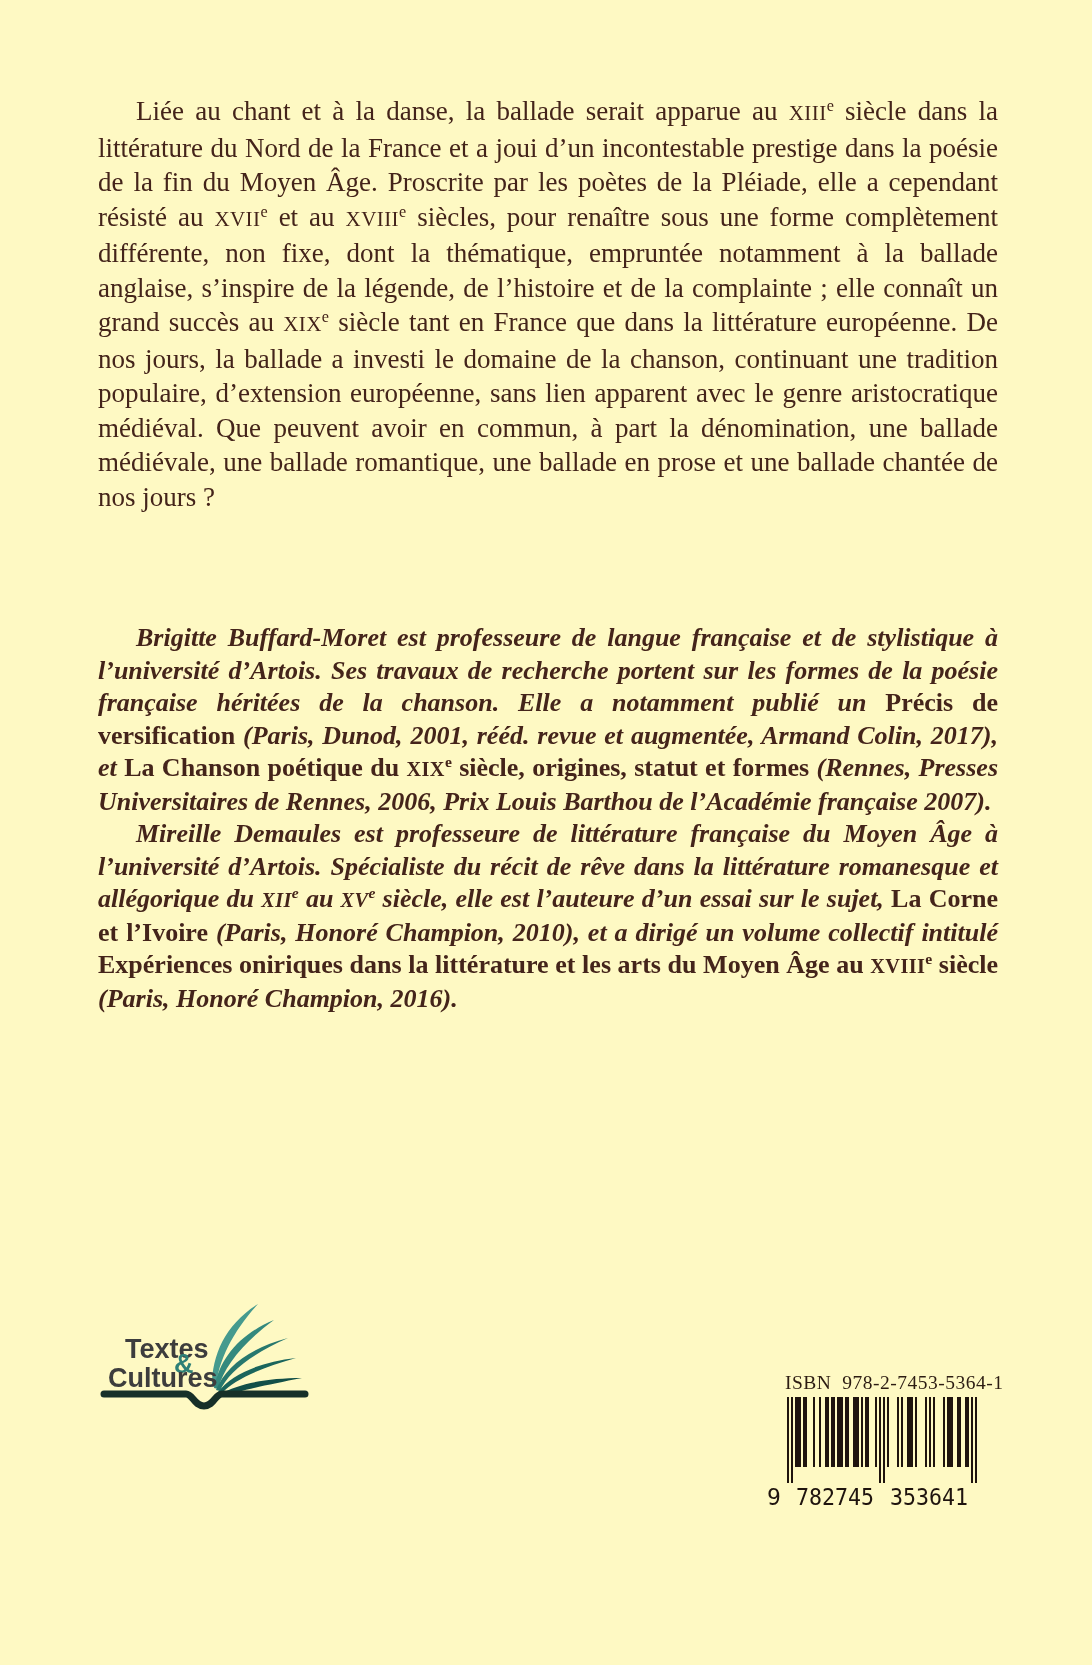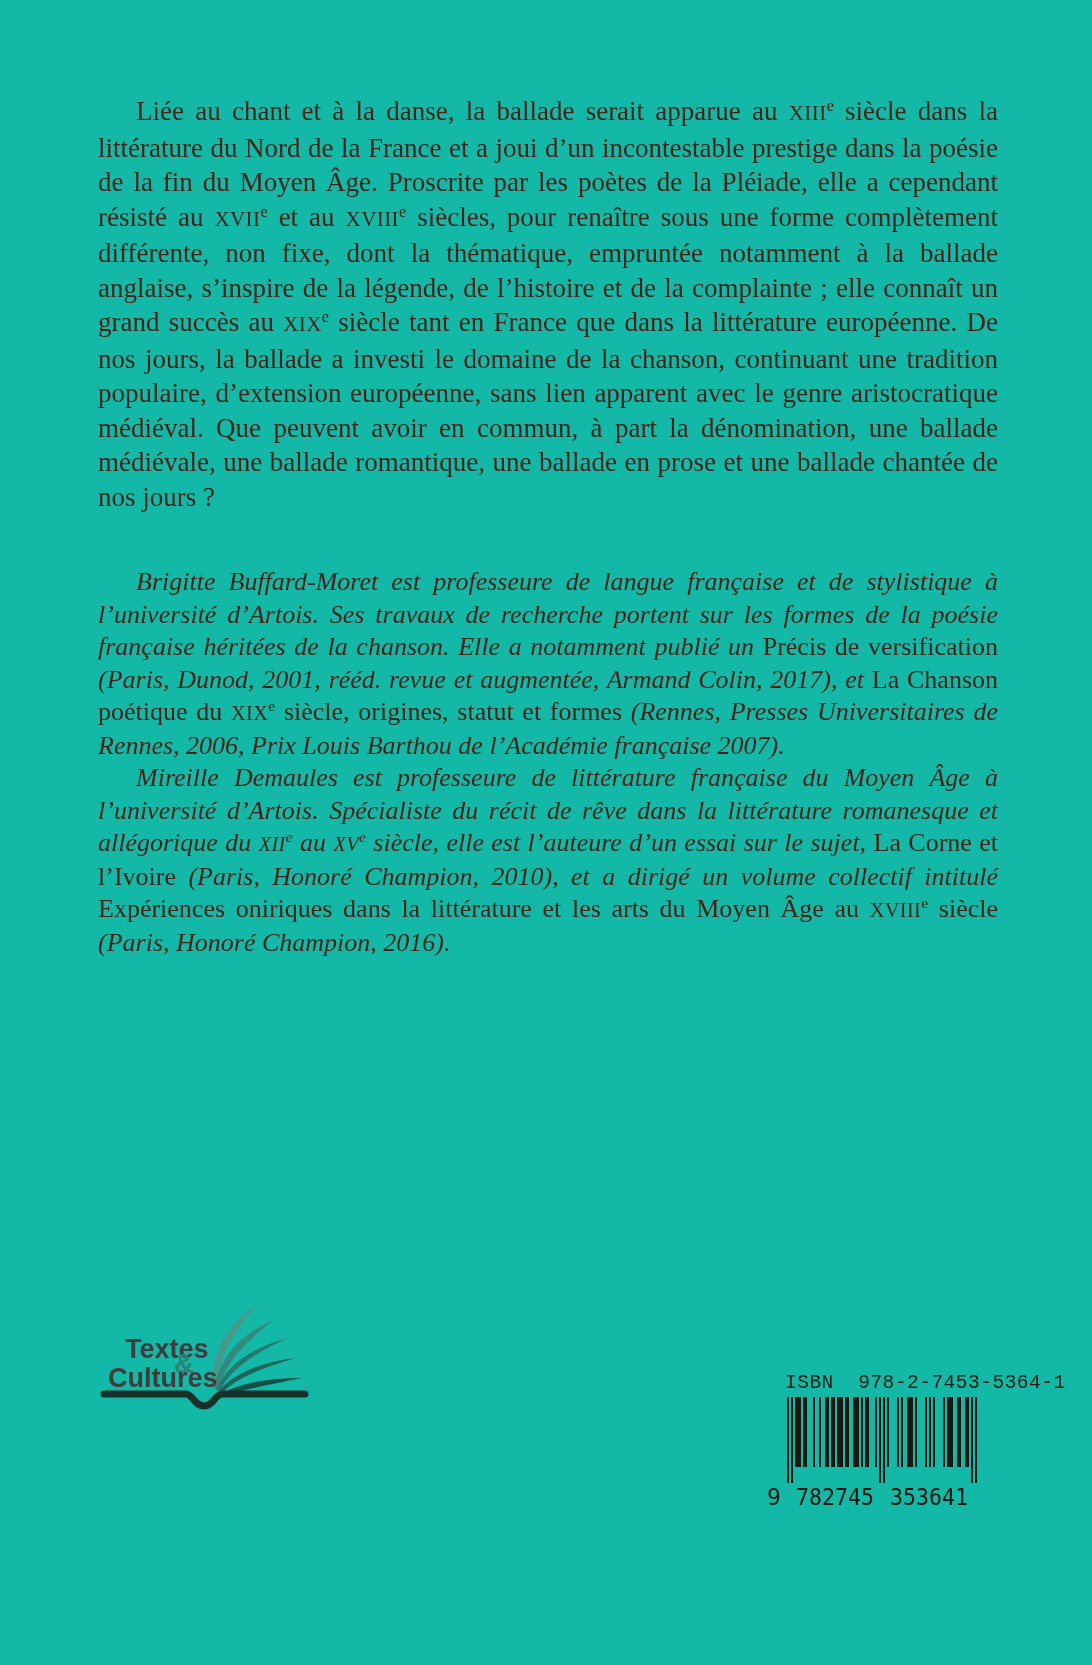--- a/index.html
+++ b/index.html
@@ -1,35 +1,35 @@
 <!DOCTYPE html>
 <html><head>
 <meta charset="utf-8">
 <style>
   html,body{margin:0;padding:0;}
   body{width:1092px;height:1665px;background:#fcdfae;overflow:hidden;}
-  .cover{position:relative;width:1092px;height:1665px;background:#14b8a6;
+  .cover{position:relative;width:1092px;height:1665px;background:#fef9c3;
          font-family:"Liberation Serif",serif;color:#44241a;}
   .text-col{position:absolute;left:98px;top:94px;width:900px;}
   .para{margin:0;text-align:justify;text-indent:38px;
         font-size:27px;line-height:34.5px;color:#44241a;}
-  .bio-sec{margin-top:52px;}
+  .bio-sec{margin-top:108px;font-weight:bold;}
   .bio-sec .para{font-style:italic;font-size:26px;line-height:32.5px;}
   .r-sc{font-size:0.78em;letter-spacing:0.02em;}
   .r-sup{font-size:0.6em;vertical-align:0.55em;line-height:0;}
   .r-up{font-style:normal;}
   
   .logo-wrap{position:absolute;left:98px;top:1298px;width:218px;height:128px;text-align:right;}
   .logo-text{font-family:"Liberation Sans",sans-serif;font-weight:bold;}
   
   .series{position:absolute;left:104px;top:1444px;width:420px;
           font-style:italic;font-size:26px;line-height:38px;color:#44241a;}
   
   .barcode-block{position:absolute;left:763px;top:1372px;width:226px;}
-  .isbn-line{font-family:Liberation Mono, monospace;font-size:19.5px;
+  .isbn-line{font-family:Liberation Serif, serif;font-size:19.5px;
              letter-spacing:0.5px;color:#2c1c12;white-space:pre;
              padding-left:22px;margin-bottom:3px;}
   .bc-digits{font-family:"DejaVu Sans Mono",monospace;font-size:23px;fill:#1f140e;}
 </style>
 </head>
 <body>
 
 <div class="cover">
 
   <div class="text-col">

